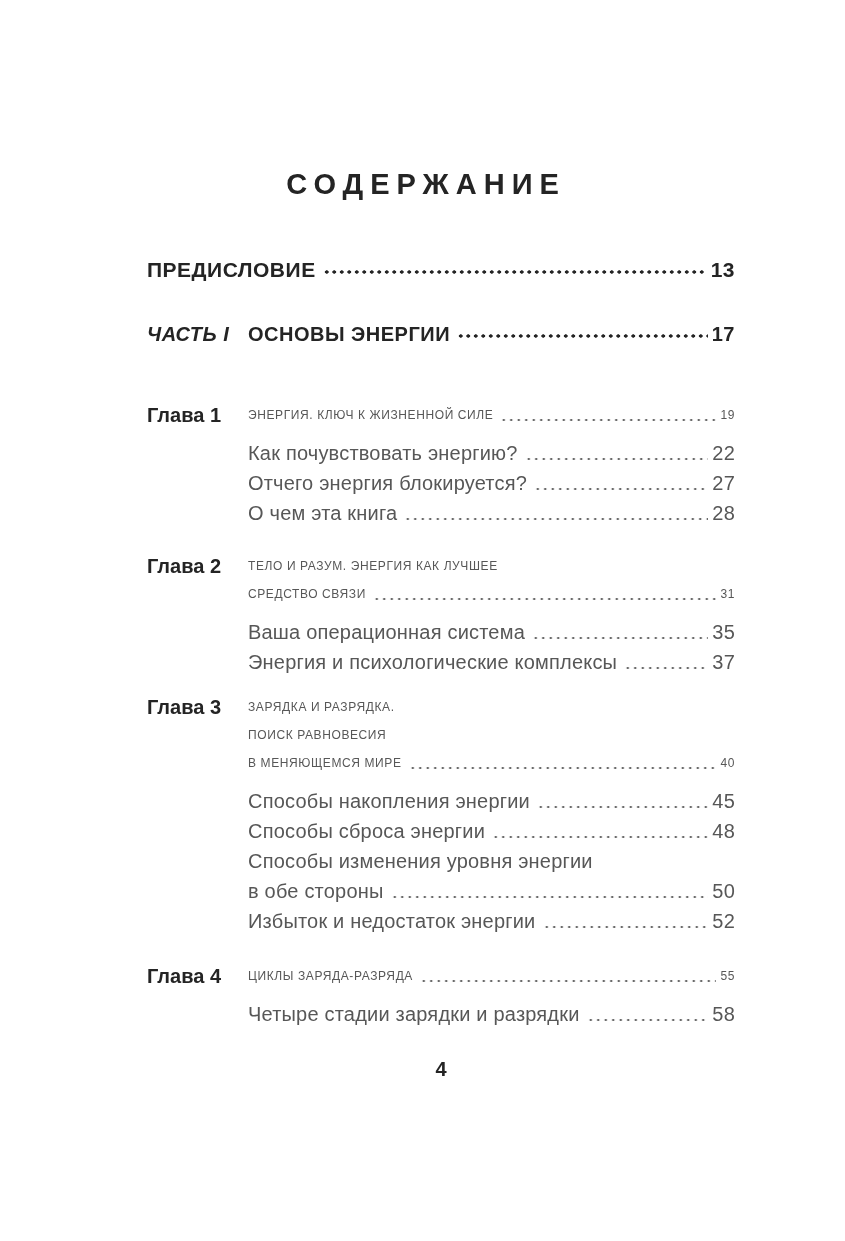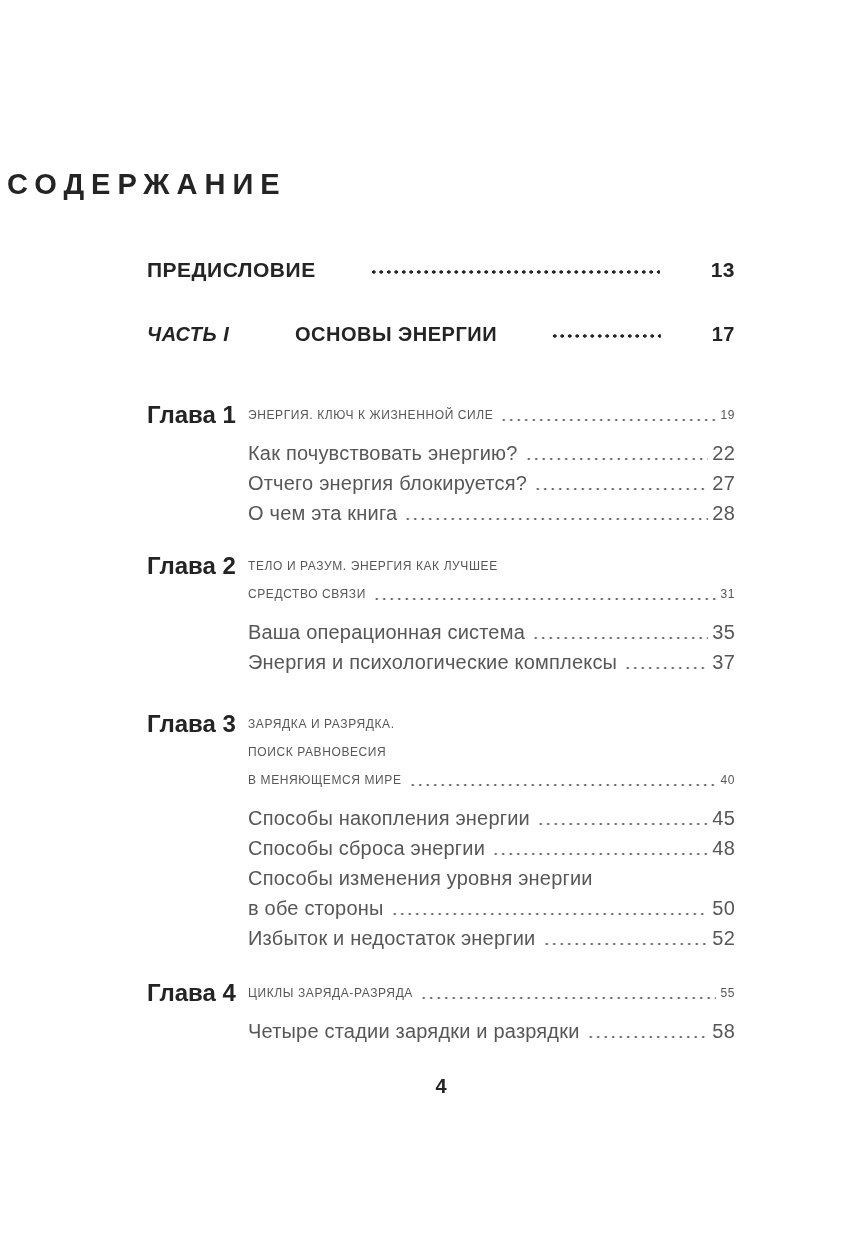--- a/index.html
+++ b/index.html
@@ -11,30 +11,30 @@
   .page{
     position:relative;
     width:845px;height:1241px;
     background:var(--bg);
     font-family:"Liberation Sans", sans-serif;
     overflow:hidden;
     margin:0 auto;
   }
   .title{
     margin:170px 0 0;
-    text-align:left;
+    text-align:center;
     font-size:29px;
     line-height:29px;
     font-weight:700;
     letter-spacing:7px;
     padding-left:7px;
     color:var(--dark);
   }
   .toc{margin:0 110px 0 147px;}
-  .row{display:flex;align-items:flex-start;gap:47px;}
+  .row{display:flex;align-items:flex-start;}
   .txt{white-space:nowrap;}
   .pagenum{flex:none;}
   .leader{
     flex:1 1 auto;
     align-self:stretch;
     min-width:16px;
     margin:0 4px 0 7px;
     background-image:radial-gradient(circle, #6b6b6b 1.25px, rgba(0,0,0,0) 1.55px);
     background-size:7.5px 6px;
     background-repeat:repeat-x;
@@ -52,40 +52,40 @@
   .part{
     margin-top:42px;
     font-size:20px;line-height:22px;
     font-weight:700;letter-spacing:0.5px;
     color:var(--dark);
   }
   .label-col{width:101px;flex:none;letter-spacing:0.5px;font-style:italic;}
   .chapter-head{display:flex;align-items:flex-start;}
   .chapter-label{
     width:101px;flex:none;
-    font-size:24px;line-height:28px;
+    font-size:20px;line-height:28px;
     font-weight:700;color:var(--dark);
   }
   .title-block{flex:1 1 auto;min-width:0;}
   .ct-line{
     font-size:12px;line-height:28px;
     letter-spacing:0.6px;
     color:var(--gray);
   }
   .ct-last{display:flex;align-items:baseline;}
   .subs{margin-left:101px;margin-top:9px;}
   .sub-line{
     font-size:20px;line-height:30px;
     color:var(--gray);
     letter-spacing:0.2px;
   }
   .sub-last{display:flex;align-items:flex-end;}
   .ch1{margin-top:56px;}
   .ch2{margin-top:24px;}
-  .ch3{margin-top:33px;}
+  .ch3{margin-top:16px;}
   .ch4{margin-top:26px;}
   .footer{
     margin-top:28px;
     text-align:center;
     font-size:20px;line-height:24px;
     font-weight:700;color:var(--dark);
   }
 </style>
 </head>
 <body>

